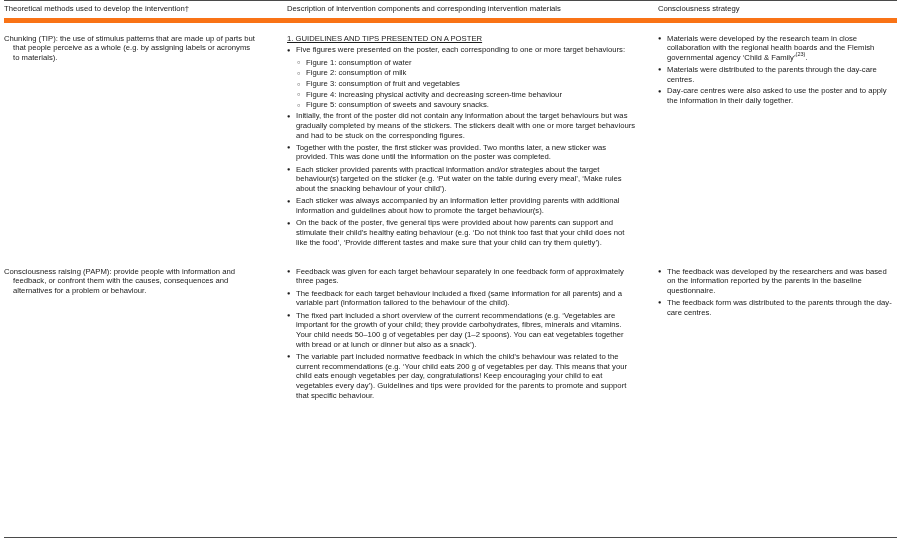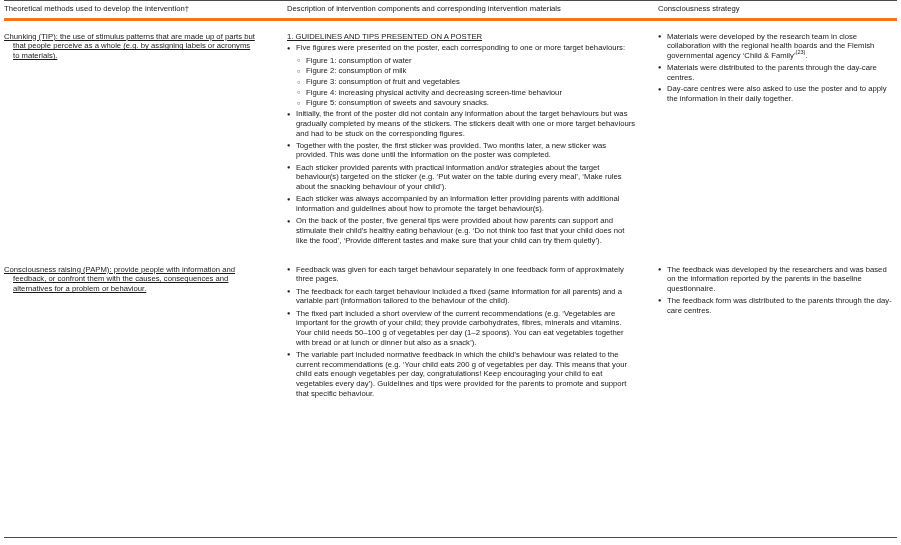--- a/index.html
+++ b/index.html
@@ -18,32 +18,32 @@
   .tbl {
     border-top: 1.5px solid #4a4a4a;
     border-bottom: 1px solid #4a4a4a;
     min-height: 538px;
   }
   .thead {
     display: grid;
     grid-template-columns: 283px 371px 239px;
     align-items: end;
     padding: 3px 0 4px 0;
-    border-bottom: 3px solid #f97316;
+    border-bottom: 5px solid #f97316;
   }
   .th { font-weight: normal; }
   .th.col2 { padding-right: 24px; }
   .tbody { padding-top: 11px; padding-bottom: 6px; }
   .trow {
     display: grid;
     grid-template-columns: 283px 371px 239px;
     align-items: start;
   }
   .trow.second { margin-top: 17px; }
-  .cell.col1 { padding-right: 30px; text-decoration: underline; }
+  .cell.col1 { padding-right: 30px; }
   .cell.col2 { padding-right: 20px; }
   .cell.col3 { padding-right: 2px; }
   .method {
     padding-left: 9px;
     text-indent: -9px;
     margin-bottom: 13px;
   }
   .method:last-child { margin-bottom: 0; }
   .section-title { margin-bottom: 2px; text-decoration: underline; }
   .bullet {

